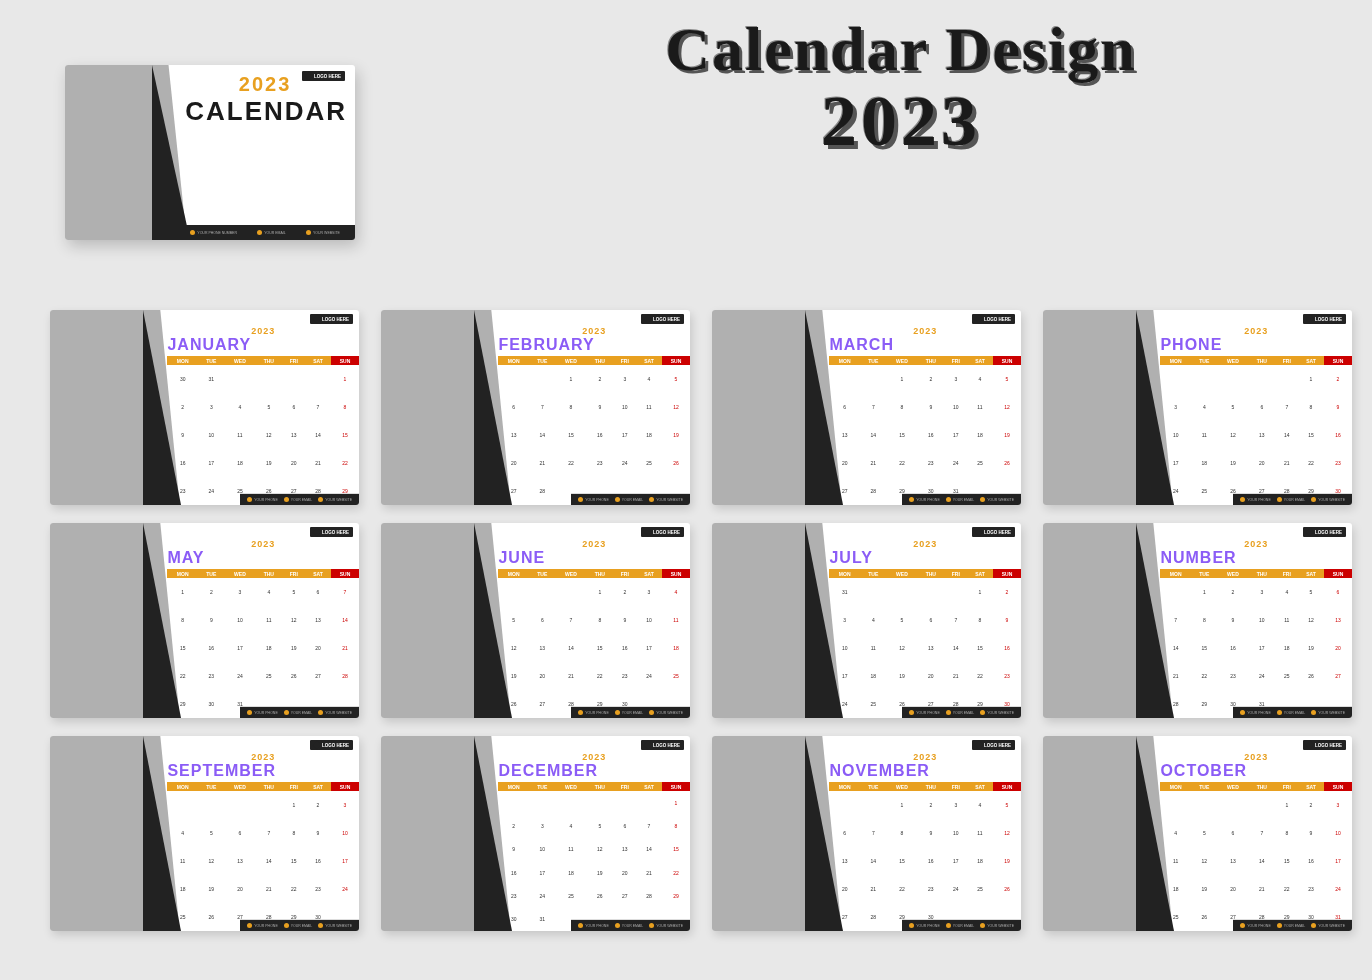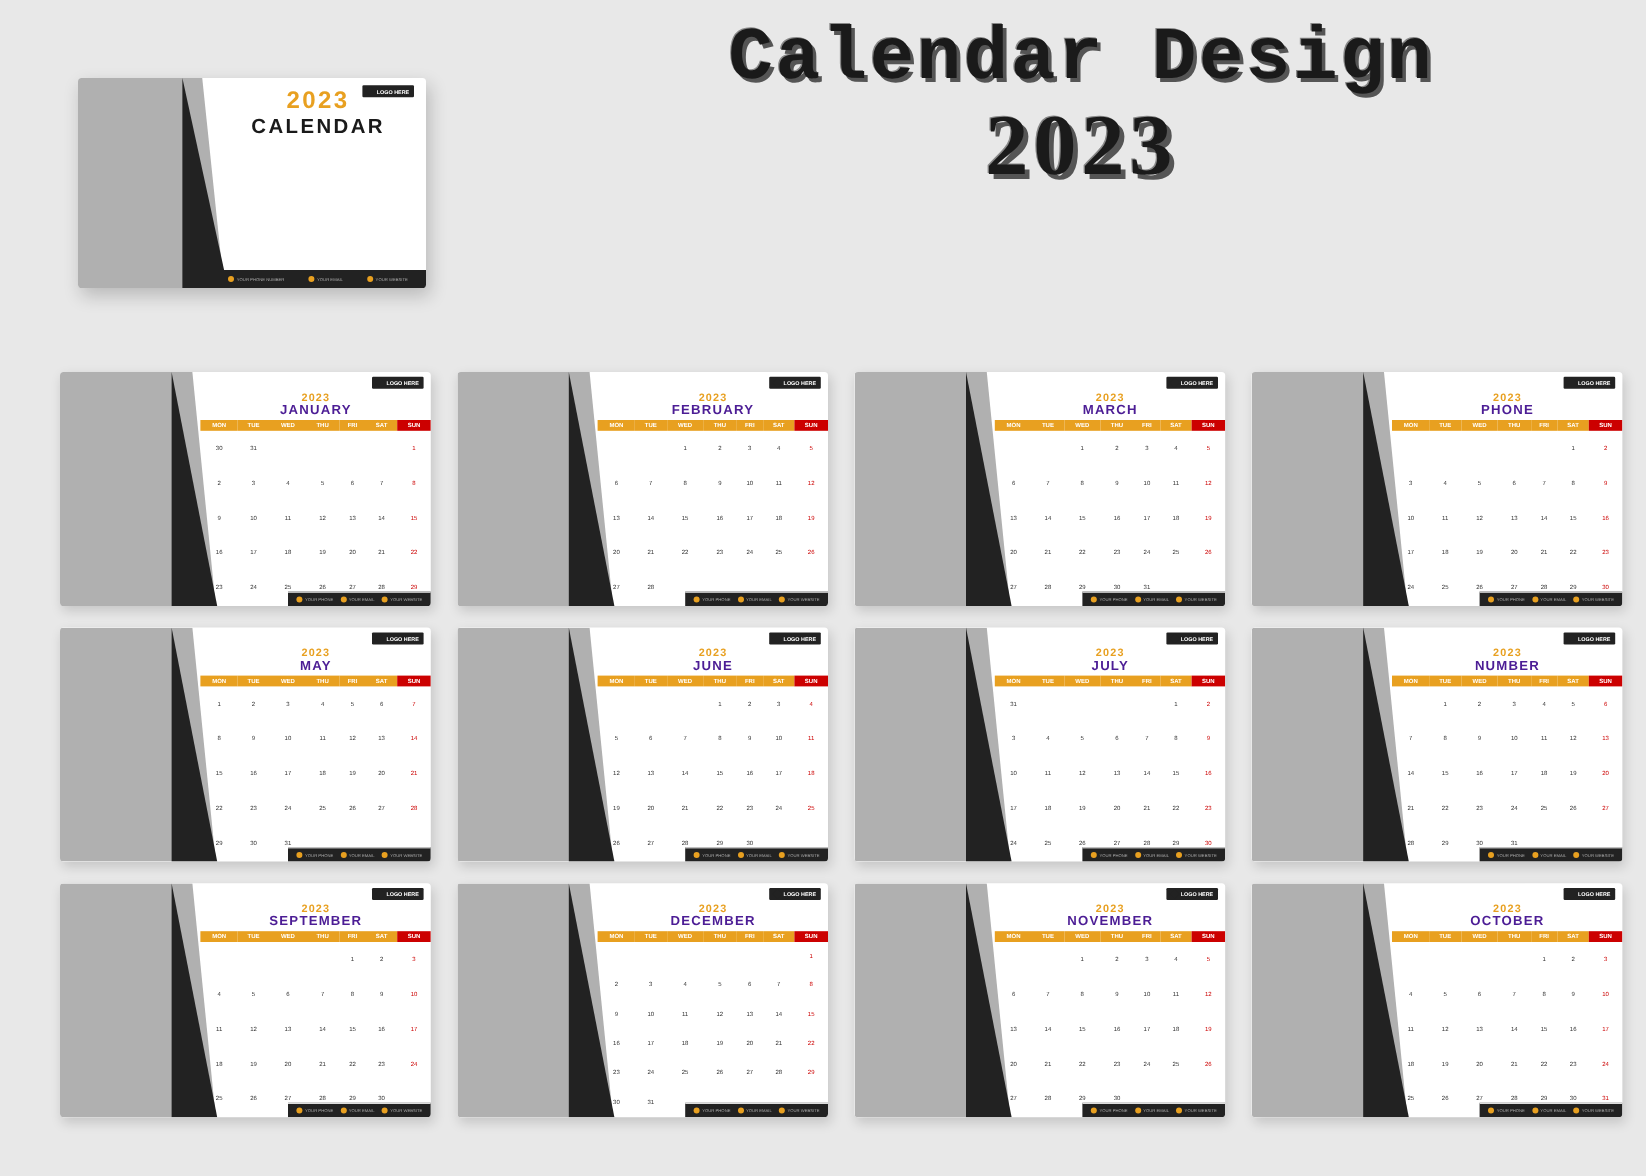--- a/index.html
+++ b/index.html
@@ -17,21 +17,21 @@
       position: absolute;
       top: 18px;
       left: 430px;
       right: 0;
     }
 
     .main-title-text {
       font-size: 62px;
       font-weight: 900;
       color: #1a1a1a;
-      font-family: Liberation Mono, monospace;
+      font-family: Liberation Serif, serif;
       letter-spacing: 2px;
       text-shadow: 3px 3px 0 #555, -1px -1px 0 #888;
       display: block;
       line-height: 1;
     }
 
     .main-year {
       font-size: 72px;
       font-weight: 900;
       color: #1a1a1a;
@@ -134,24 +134,24 @@
     .cal-year {
       color: #e8a020;
       font-size: 9px;
       font-weight: bold;
       text-align: center;
       margin-top: 2px;
       letter-spacing: 1px;
     }
 
     .cal-month {
-      color: #4c1d95;
-      font-size: 11px;
+      color: #8b5cf6;
+      font-size: 16px;
       font-weight: 900;
-      text-align: center;
+      text-align: left;
       letter-spacing: 1px;
       margin-bottom: 2px;
     }
 
     .cal-table {
       width: 100%;
       border-collapse: collapse;
       font-size: 5.5px;
       flex: 1;
     }
@@ -256,21 +256,21 @@
     .large-year {
       color: #e8a020;
       font-size: 20px;
       font-weight: bold;
       text-align: center;
       letter-spacing: 2px;
     }
 
     .large-month-name {
       color: #1a1a1a;
-      font-size: 17px;
+      font-size: 26px;
       font-weight: 900;
       text-align: center;
       letter-spacing: 2px;
       margin-bottom: 4px;
     }
 
     .large-footer {
       position: absolute;
       bottom: 0;
       right: 0;

